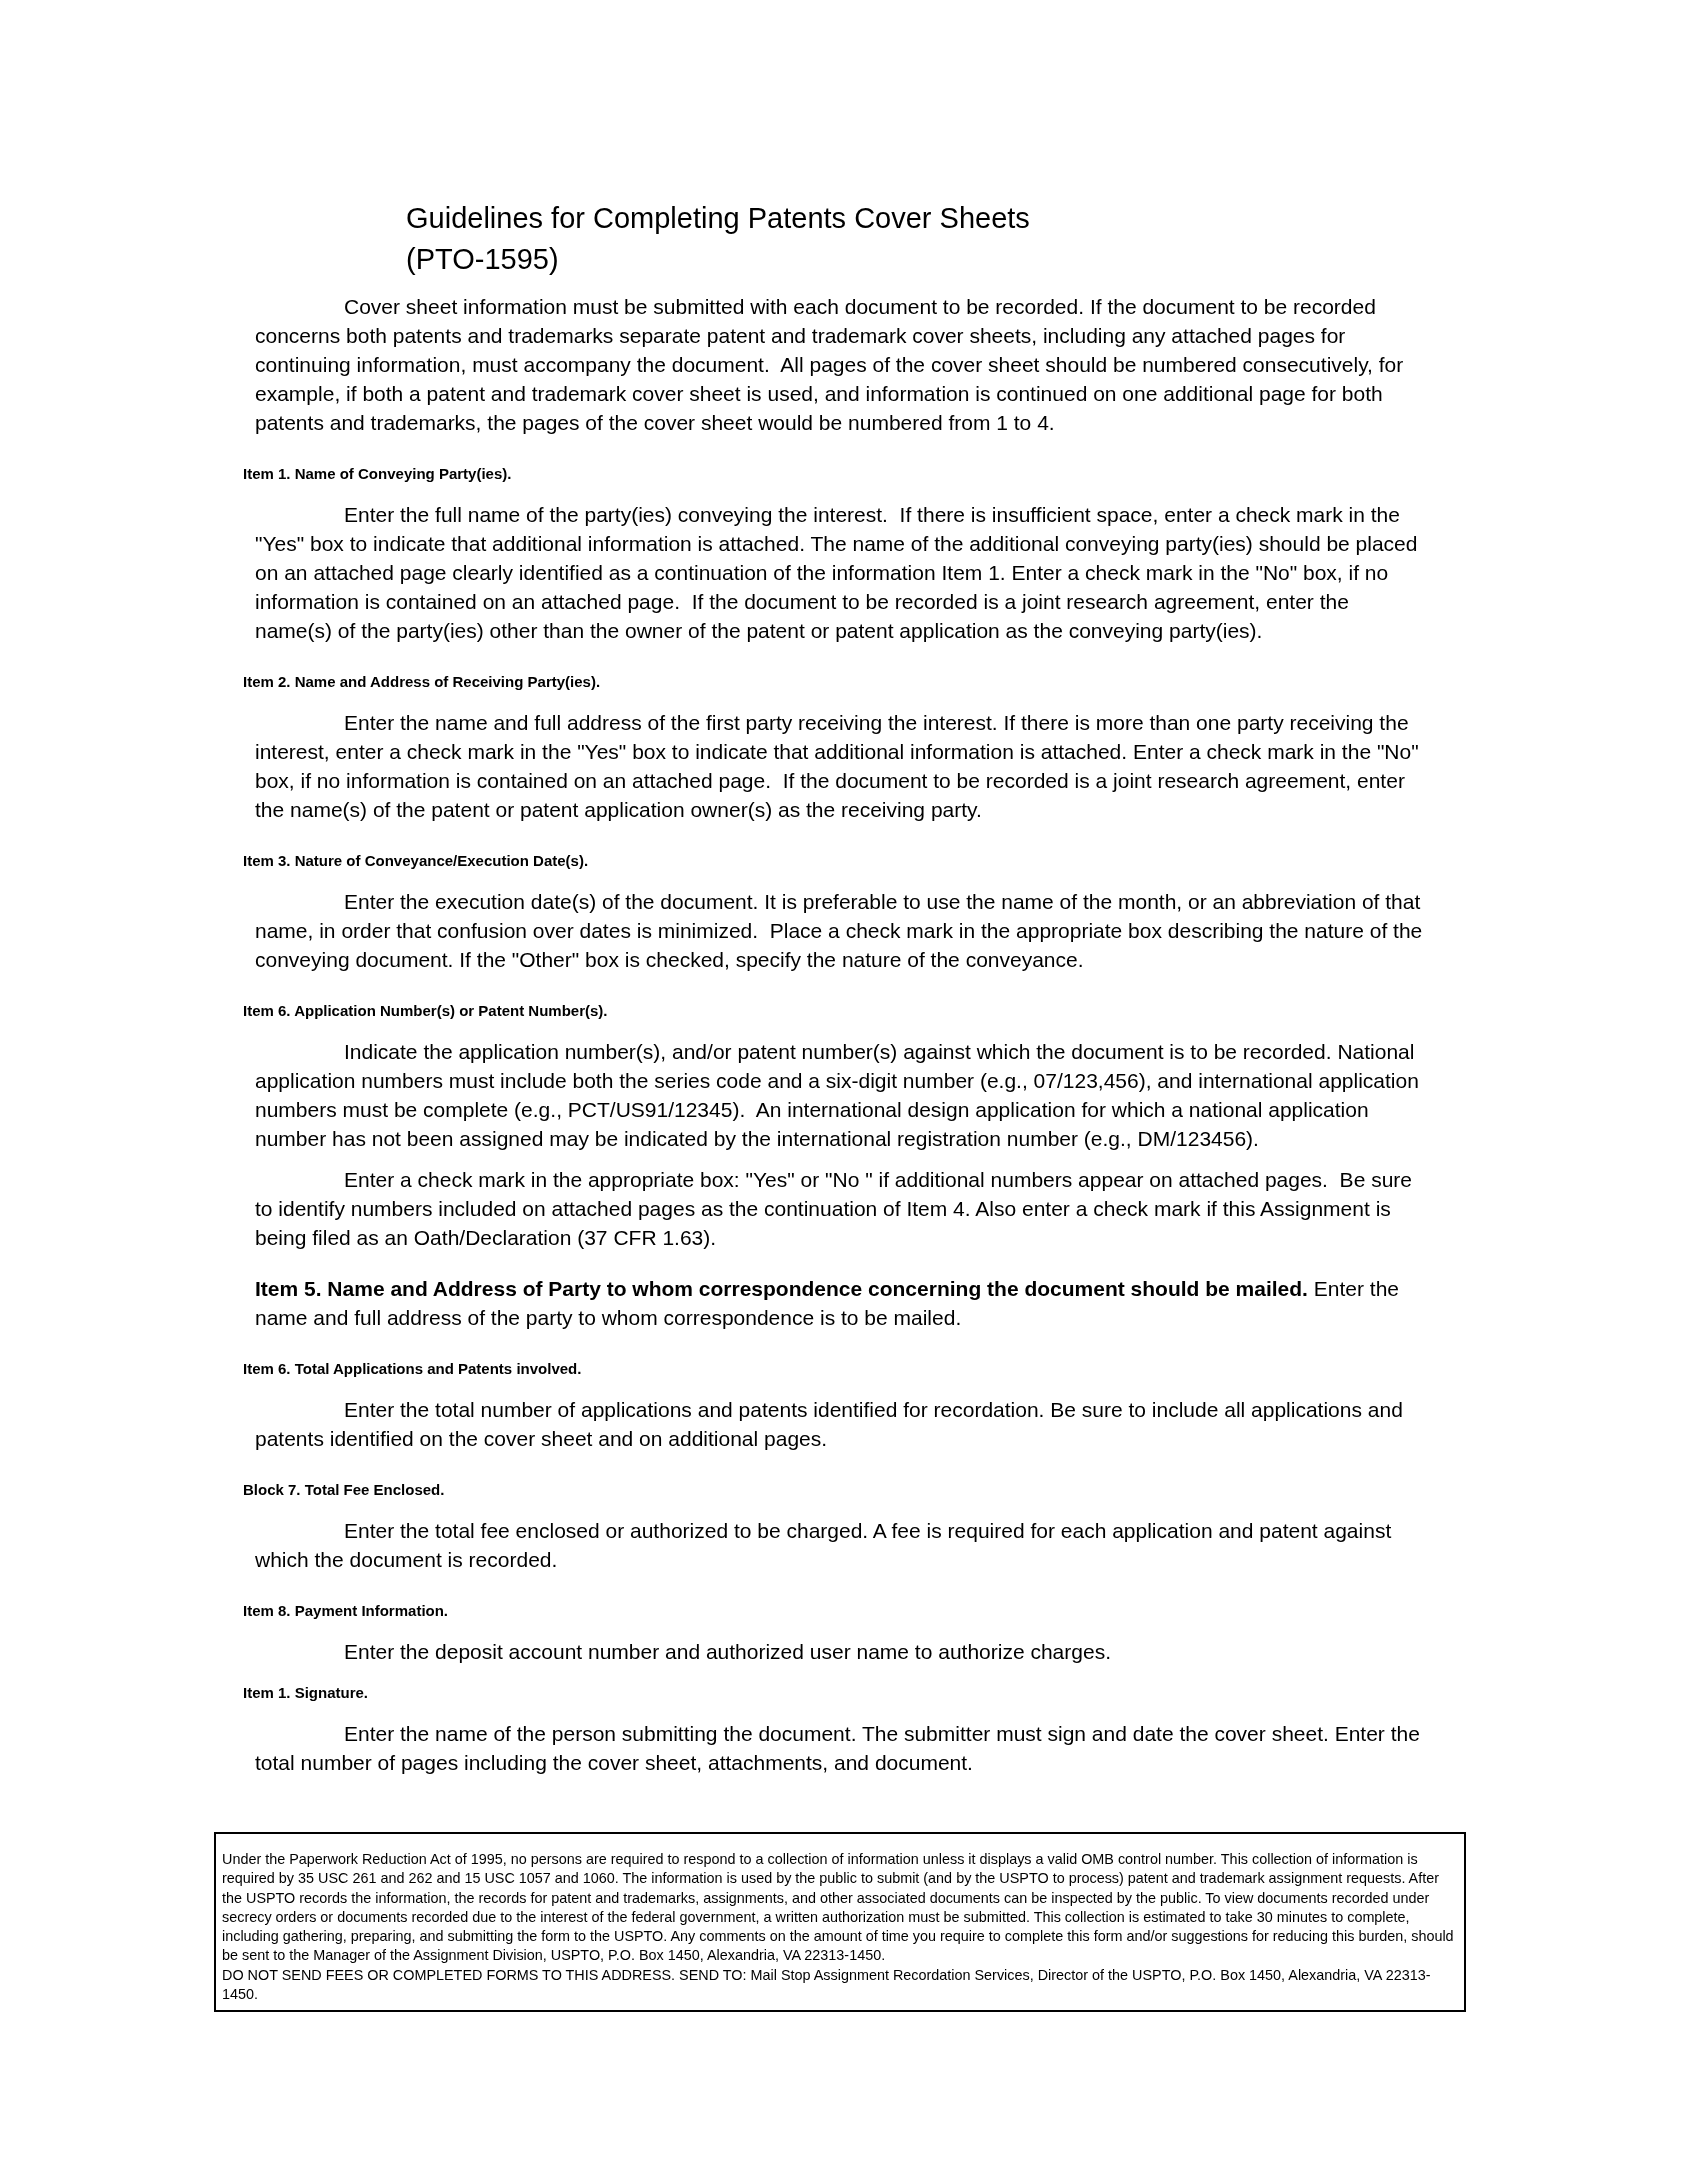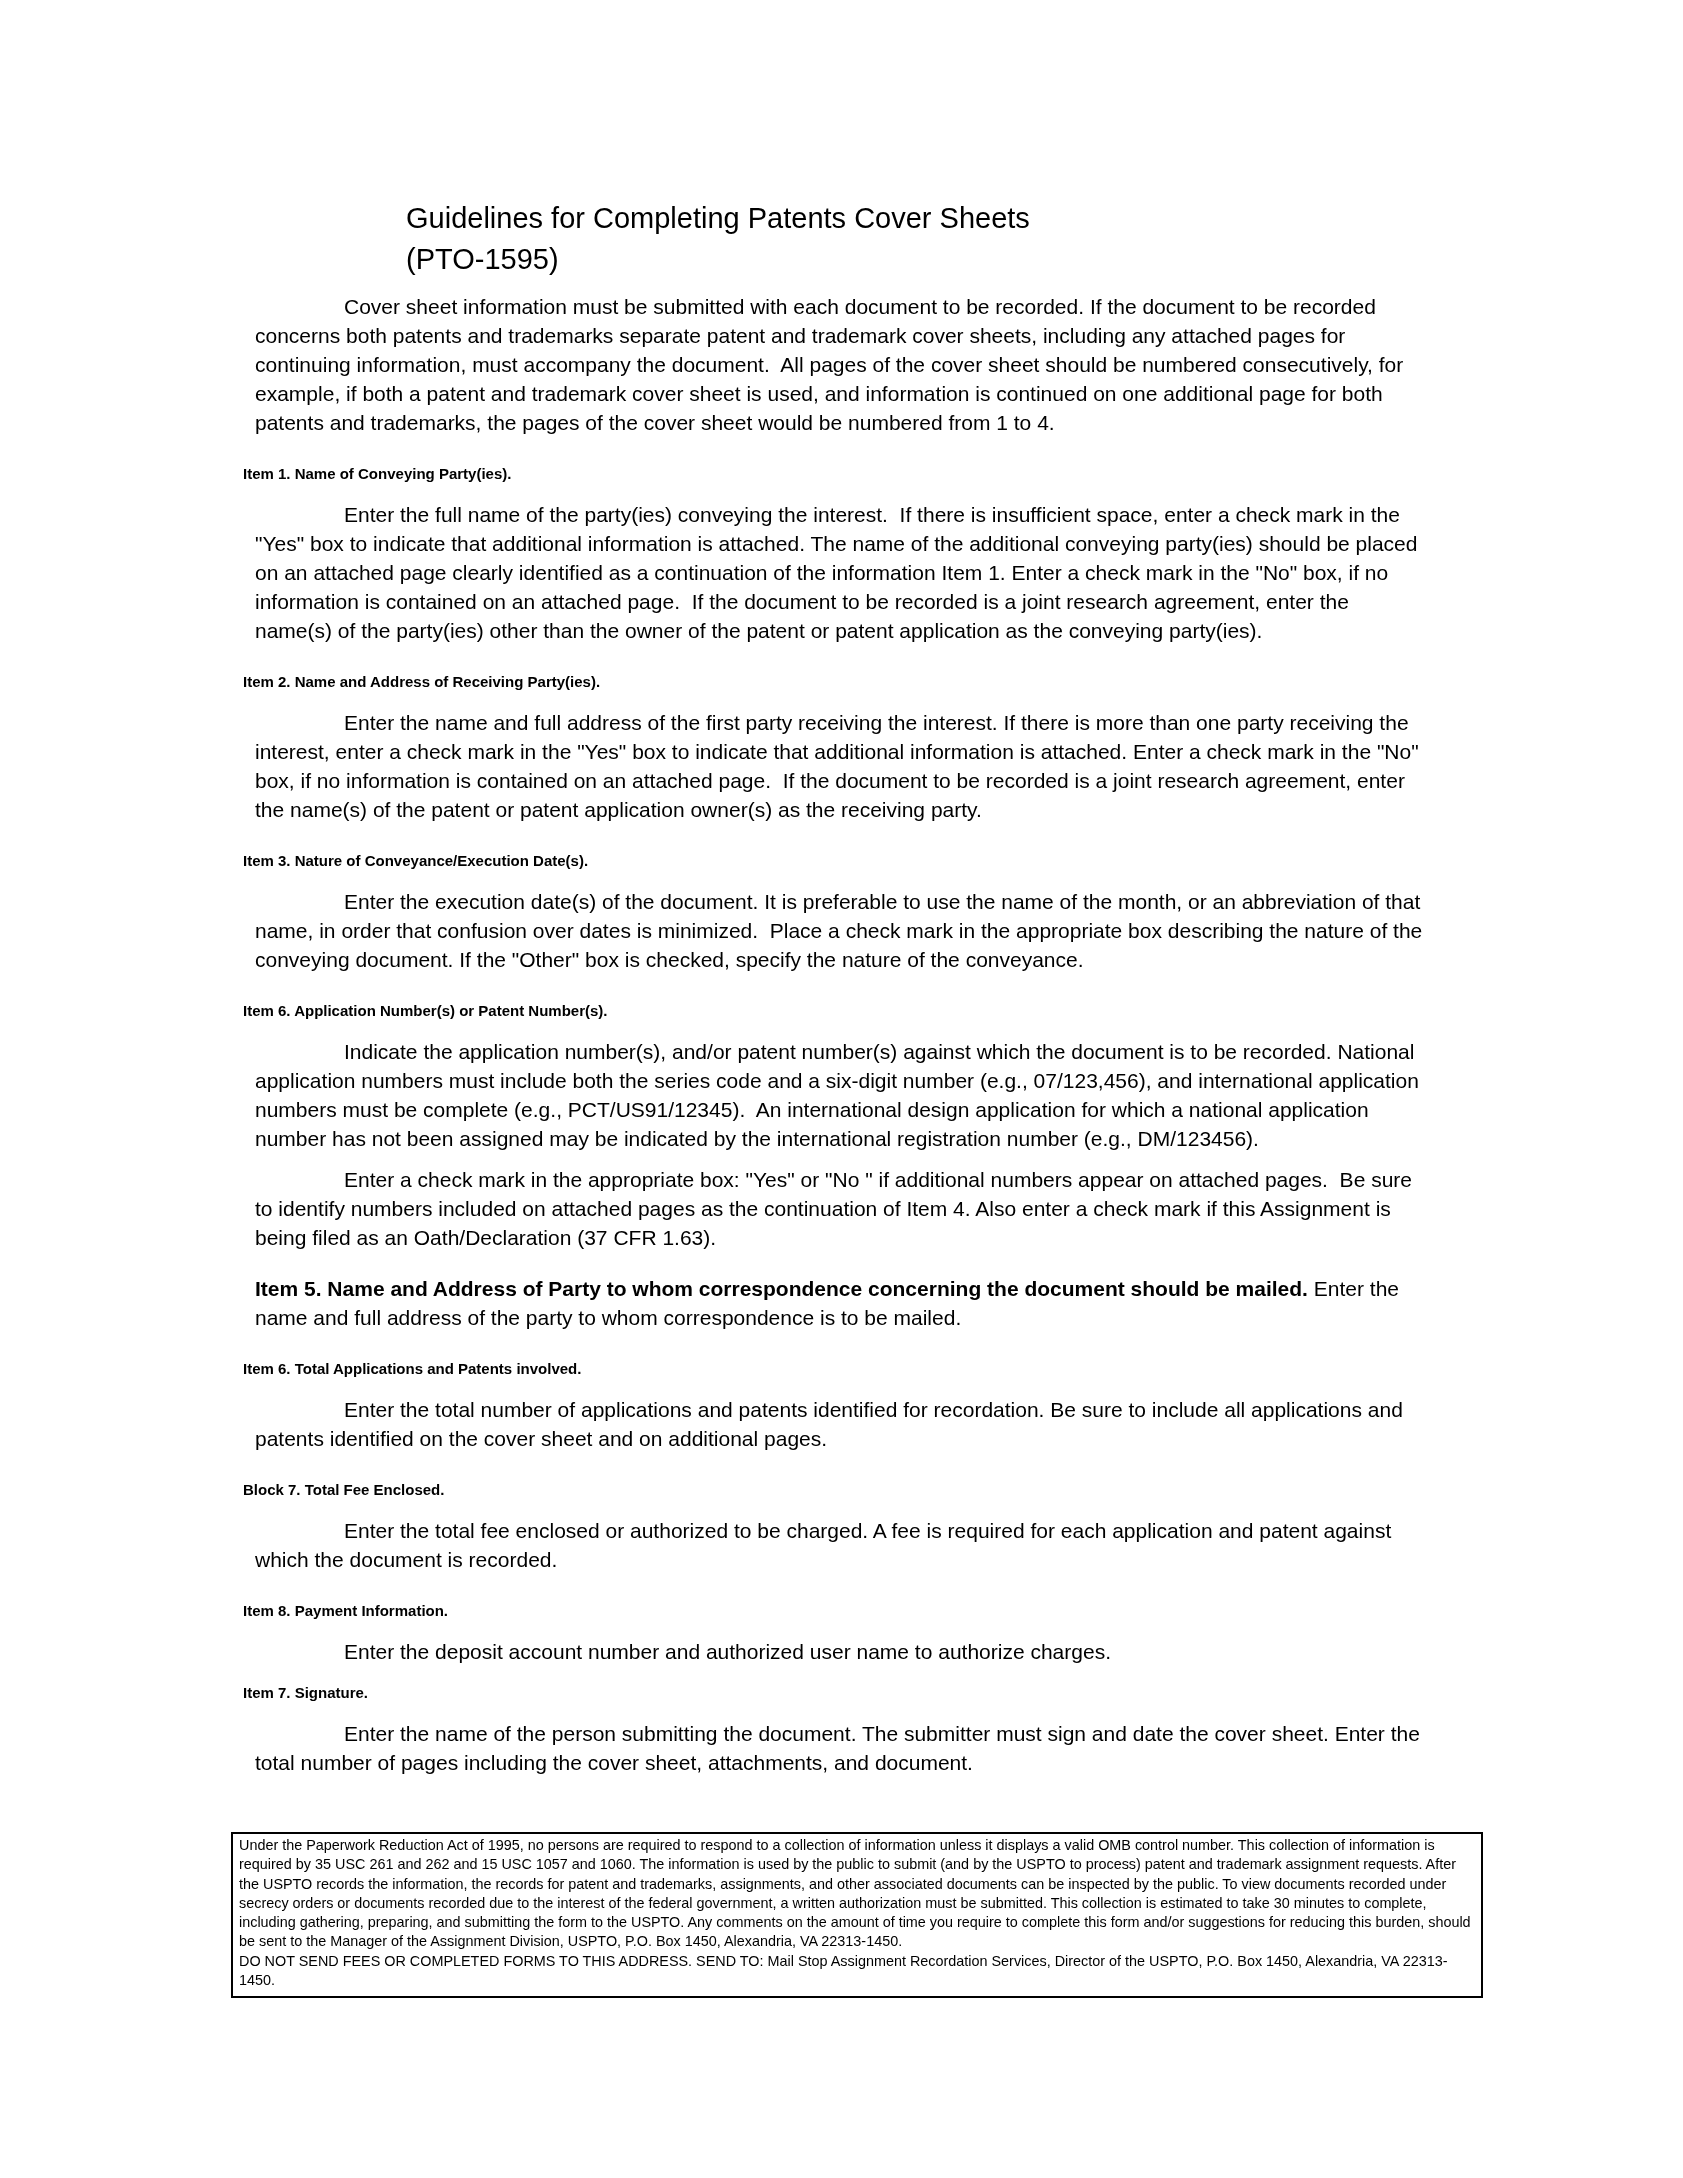--- a/index.html
+++ b/index.html
@@ -36,25 +36,25 @@
   .sec { margin-top: 22px; }
   .sec h2 {
     margin: 0;
     font-size: 15px;
     line-height: 29px;
     font-weight: bold;
     white-space: pre-wrap;
   }
   .notice {
     position: absolute;
-    left: 231px;
+    left: 214px;
     top: 1832px;
     width: 1236px;
     border: 2px solid #000000;
-    padding: 2px 6px 6px 6px;
+    padding: 16px 6px 6px 6px;
     box-sizing: content-box;
   }
   .notice p {
     margin: 0;
     font-size: 14.4px;
     line-height: 19.3px;
     white-space: pre-wrap;
   }
 </style>
 </head>
@@ -101,21 +101,21 @@
       <h2>Block 7. Total Fee Enclosed.</h2>
       <p class="para indent">Enter the total fee enclosed or authorized to be charged. A fee is required for each application and patent against which the document is recorded.</p>
     </section>
 
     <section class="sec">
       <h2>Item 8. Payment Information.</h2>
       <p class="para indent">Enter the deposit account number and authorized user name to authorize charges.</p>
     </section>
 
     <section class="sec" style="margin-top:12px">
-      <h2>Item 7. Signature.</h2>
+      <h2>Item 1. Signature.</h2>
       <p class="para indent">Enter the name of the person submitting the document. The submitter must sign and date the cover sheet. Enter the total number of pages including the cover sheet, attachments, and document.</p>
     </section>
 
   </div>
 
   <div class="notice">
     <p>Under the Paperwork Reduction Act of 1995, no persons are required to respond to a collection of information unless it displays a valid OMB control number. This collection of information is required by 35 USC 261 and 262 and 15 USC 1057 and 1060. The information is used by the public to submit (and by the USPTO to process) patent and trademark assignment requests. After the USPTO records the information, the records for patent and trademarks, assignments, and other associated documents can be inspected by the public. To view documents recorded under secrecy orders or documents recorded due to the interest of the federal government, a written authorization must be submitted. This collection is estimated to take 30 minutes to complete, including gathering, preparing, and submitting the form to the USPTO. Any comments on the amount of time you require to complete this form and/or suggestions for reducing this burden, should be sent to the Manager of the Assignment Division, USPTO, P.O. Box 1450, Alexandria, VA 22313-1450.</p>
     <p>DO NOT SEND FEES OR COMPLETED FORMS TO THIS ADDRESS. SEND TO: Mail Stop Assignment Recordation Services, Director of the USPTO, P.O. Box 1450, Alexandria, VA 22313-1450.</p>
   </div>
 </div>

